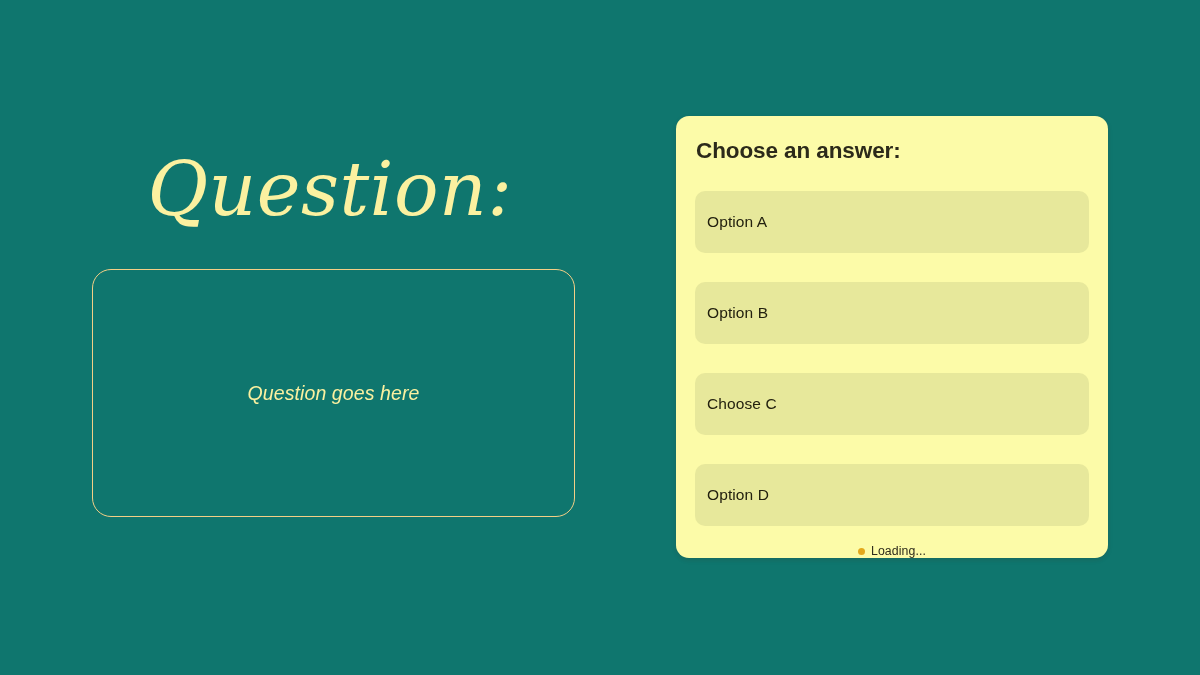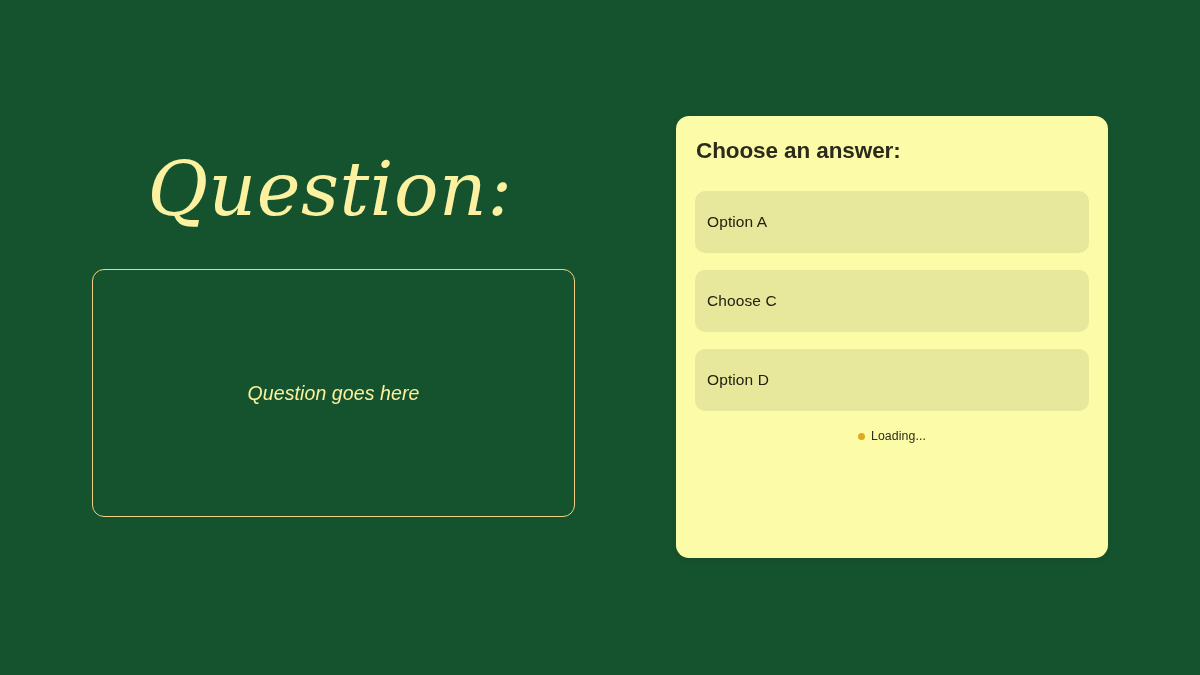--- a/index.html
+++ b/index.html
@@ -10,21 +10,21 @@
     width: 1200px;
     height: 675px;
     overflow: hidden;
     font-family: "Liberation Sans", sans-serif;
   }
 
   #slide {
     position: relative;
     width: 1200px;
     height: 675px;
-    background: #14532d;
+    background: #0f766e;
     overflow: hidden;
   }
 
   
   #left-panel {
     position: absolute;
     left: 0;
     top: 0;
     width: 660px;
     height: 675px;
@@ -46,21 +46,21 @@
   }
 
   #question-box {
     position: absolute;
     left: 92px;
     top: 269px;
     width: 483px;
     height: 248px;
     box-sizing: border-box;
     border: 1.6px solid #f3cf86;
-    border-radius: 12px;
+    border-radius: 19px;
     display: flex;
     align-items: center;
     justify-content: center;
   }
 
   #question-placeholder {
     font-family: "Liberation Sans", sans-serif;
     font-style: italic;
     font-size: 19.5px;
     color: #fbf1a0;
@@ -88,21 +88,21 @@
     font-size: 22.5px;
     color: #2c2a1a;
     letter-spacing: -0.1px;
     margin: 0 0 27px 1px;
     white-space: nowrap;
   }
 
   #options-list {
     display: flex;
     flex-direction: column;
-    gap: 17px;
+    gap: 29px;
   }
 
   .option-button {
     box-sizing: border-box;
     height: 62px;
     background: #e7e89b;
     border: none;
     border-radius: 10px;
     display: flex;
     align-items: center;
@@ -159,20 +159,23 @@
   <div id="answer-card">
 
     <div id="card-heading">Choose an answer:</div>
 
     <div id="options-list">
 
       <div class="option-button">
         <span class="option-label">Option A</span>
       </div>
 
+      <div class="option-button">
+        <span class="option-label">Option B</span>
+      </div>
 
       <div class="option-button">
         <span class="option-label">Choose C</span>
       </div>
 
       <div class="option-button">
         <span class="option-label">Option D</span>
       </div>
 
     </div>

